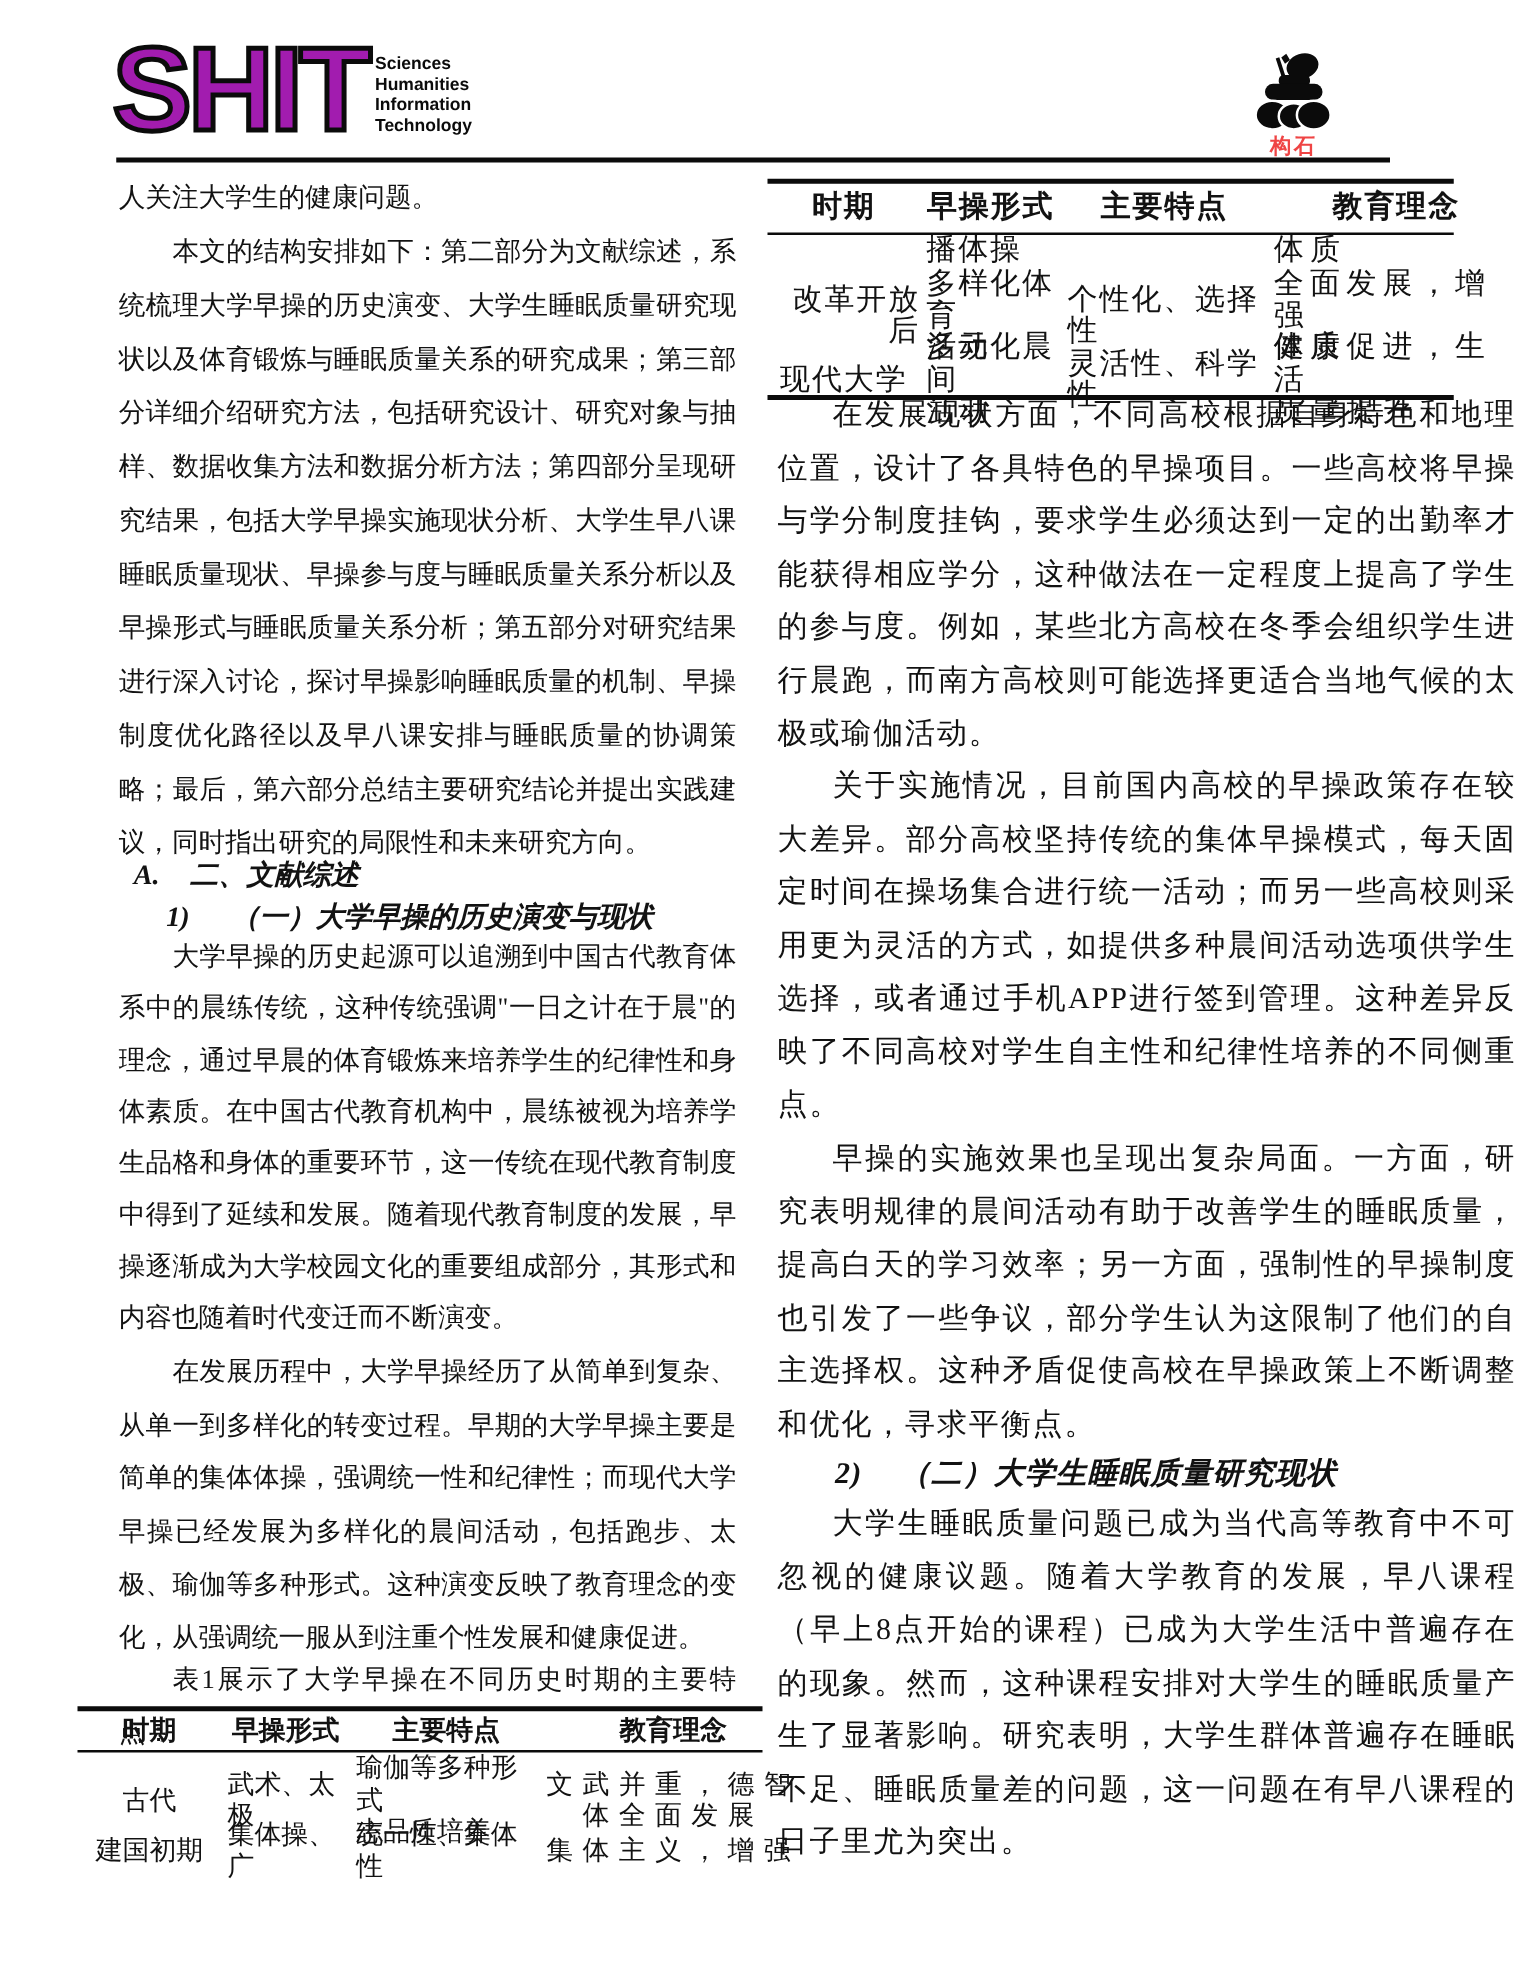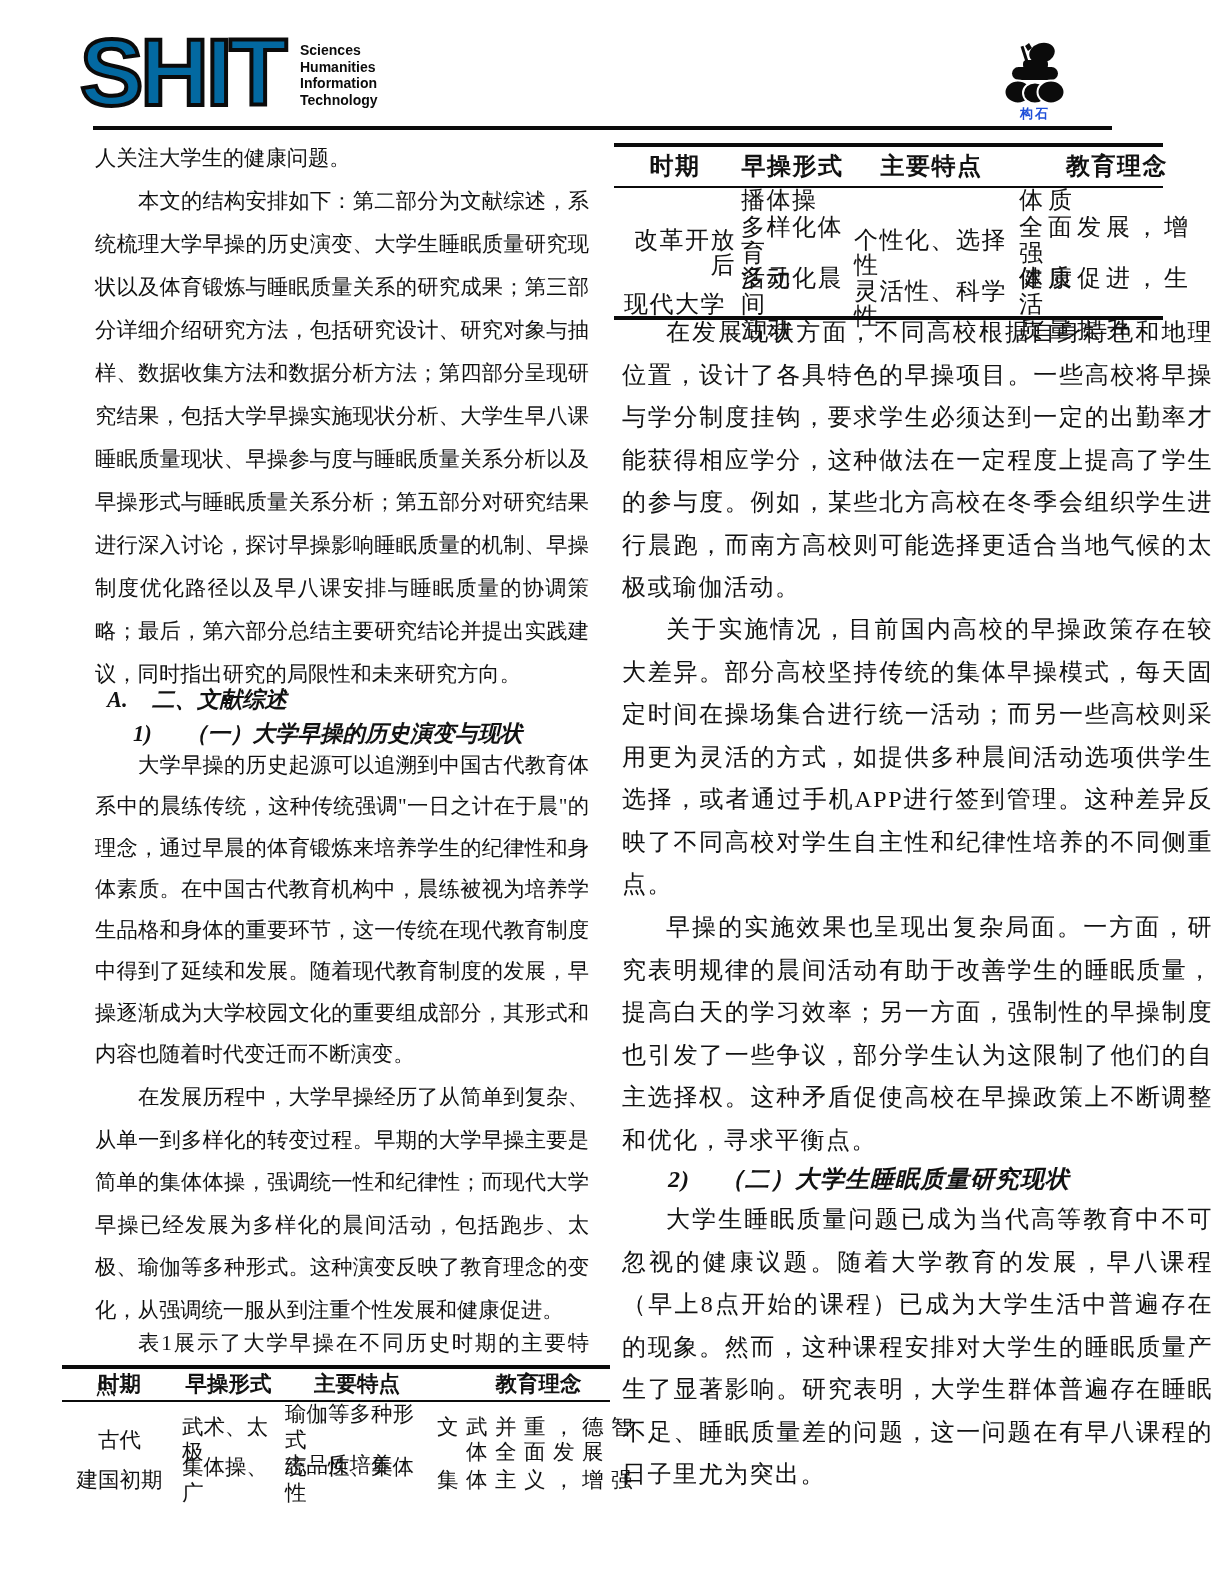--- a/index.html
+++ b/index.html
@@ -1,27 +1,27 @@
 <!DOCTYPE html>
 <html><head>
 <meta charset="utf-8">
 <style>
   html,body{margin:0;padding:0;background:#ffffff;}
   .page{position:relative;width:1224px;height:1584px;background:#ffffff;overflow:hidden;
         font-family:"Liberation Serif","DejaVu Serif",serif;color:#121212;}
   
-  .logo-main{position:absolute;left:80px;top:32px;font-family:"Liberation Sans","DejaVu Sans",sans-serif;
-             font-weight:bold;font-size:95px;line-height:80px;letter-spacing:-3px;color:#0369a1;
+  .logo-main{position:absolute;left:90px;top:32px;font-family:"Liberation Sans","DejaVu Sans",sans-serif;
+             font-weight:bold;font-size:95px;line-height:80px;letter-spacing:-3px;color:#a21caf;
              -webkit-text-stroke:4px #0b0b0b;}
   .logo-sub{position:absolute;left:300px;top:42px;font-family:"Liberation Sans","DejaVu Sans",sans-serif;
             font-weight:bold;font-size:14px;line-height:16.5px;color:#0b0b0b;}
   .stamp{position:absolute;left:995px;top:40px;width:80px;text-align:center;}
   .stamp svg{display:block;margin:0 auto;}
   .stamp-label{font-family:Liberation Sans, sans-serif;font-weight:bold;
-               font-size:13px;letter-spacing:2px;margin-top:-1px;color:#1d4ed8;}
+               font-size:17px;letter-spacing:2px;margin-top:-1px;color:#ef4444;}
   .head-rule{position:absolute;left:93px;top:126px;width:1019px;height:4px;background:#0b0b0b;}
   
   .blk{position:absolute;text-align:justify;}
   .lcol{left:95px;width:494px;font-size:21.3px;}
   .rcol{left:622px;width:591px;font-size:24px;letter-spacing:1.5px;}
   .blk p{margin:0;text-indent:43px;}
   .blk p.noindent{text-indent:0;}
   .rcol p{text-indent:44px;}
   .lh43{line-height:43px;}
   .lh41{line-height:41.3px;}

